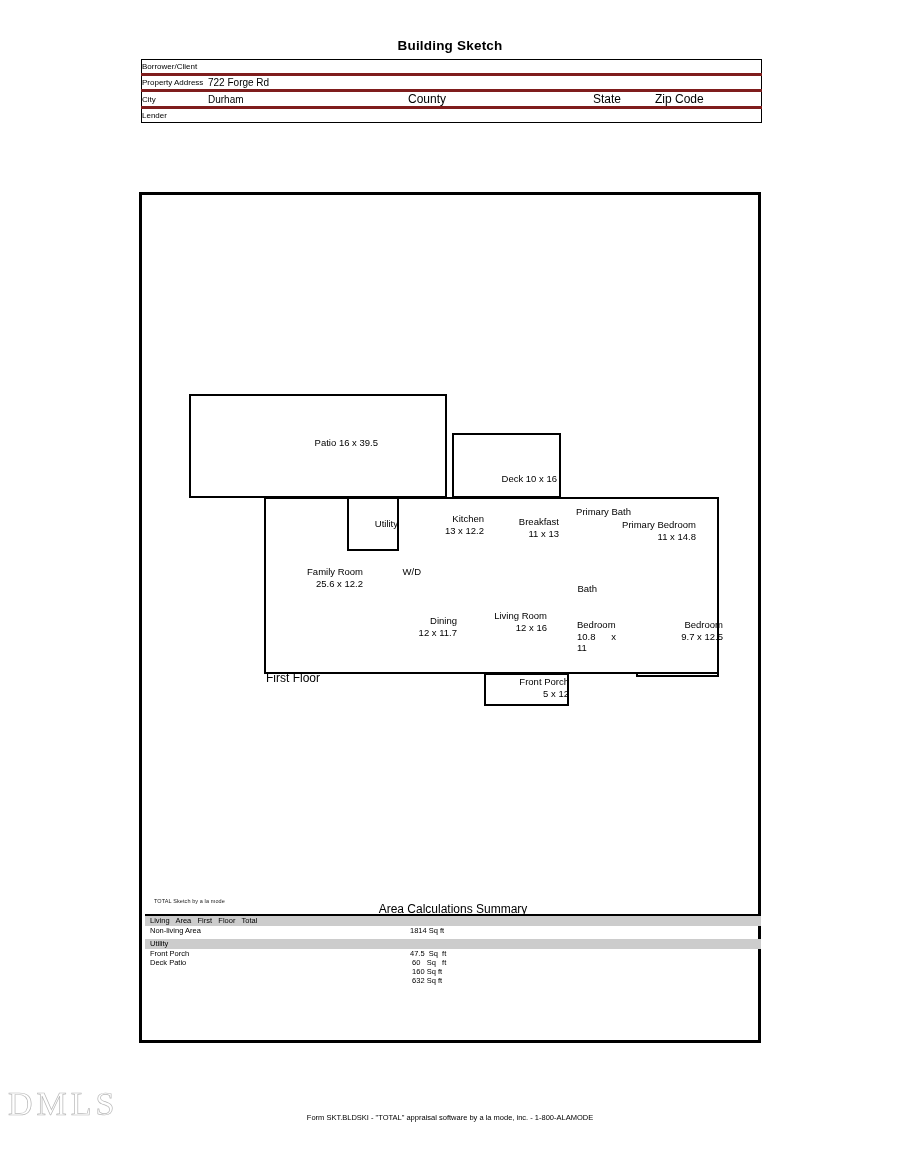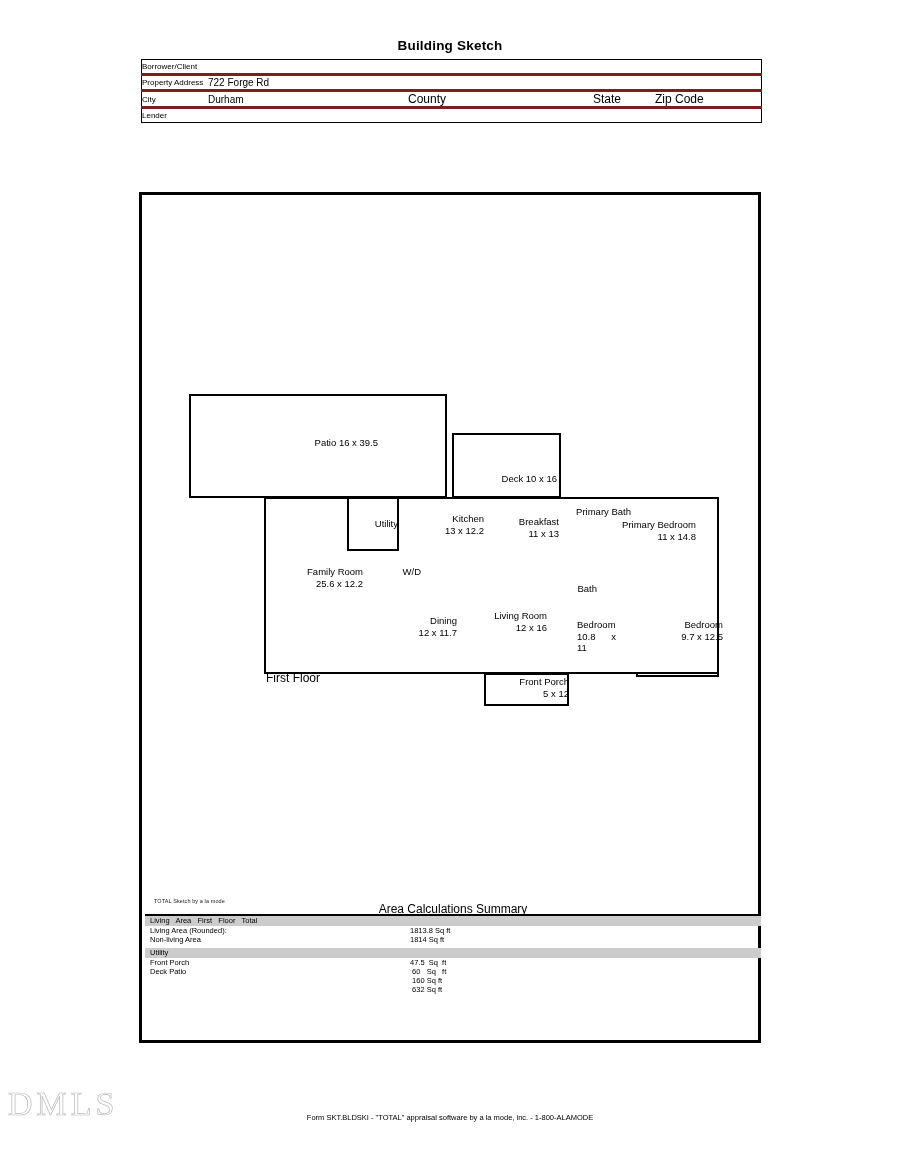--- a/index.html
+++ b/index.html
@@ -271,24 +271,20 @@
   <div id="sketch-credit">TOTAL Sketch by a la mode</div>
   <div id="summary-title">Area Calculations Summary</div>
 
   <div id="summary-block">
     <div class="rule-top"></div>
 
     <div class="sum-row band">
       <span class="sum-name">Living   Area   First   Floor   Total</span>
     </div>
 
-    <div class="sum-row">
-      <span class="sum-name">Living Area (Rounded):</span>
-      <span class="sum-val">1813.8 Sq ft</span>
-    </div>
 
     <div class="sum-row">
       <span class="sum-name">Non-living Area</span>
       <span class="sum-val">1814 Sq ft</span>
     </div>
 
     <div class="sum-spacer"></div>
 
     <div class="sum-row band">
       <span class="sum-name">Utility</span>

